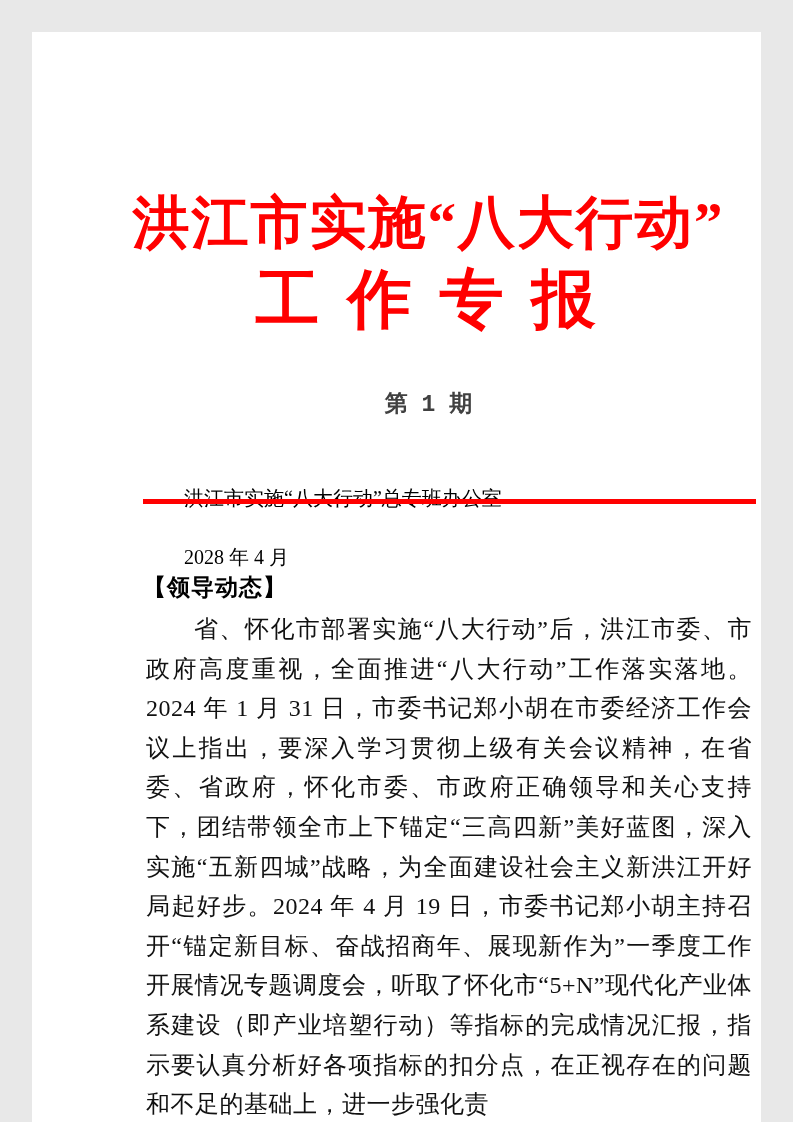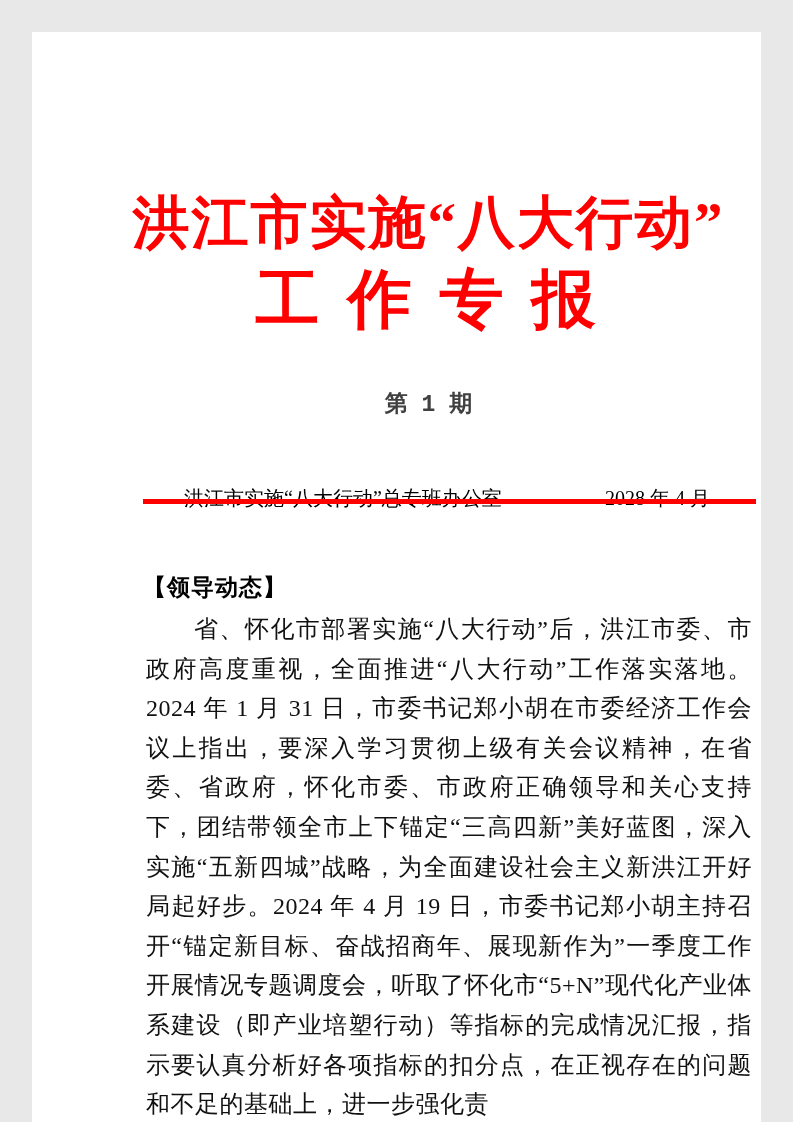--- a/index.html
+++ b/index.html
@@ -62,20 +62,21 @@
     top: 421px;
     left: 120px;
     width: 558px;
     display: flex;
     justify-content: space-between;
     align-items: baseline;
     font-family: "Liberation Serif", "DejaVu Serif", serif;
     font-size: 20px;
     color: #000000;
     white-space: nowrap;
+    flex-direction: column;
   }
 
   .red-rule {
     position: absolute;
     top: 451px;
     left: 95px;
     width: 613px;
     height: 5px;
     background: #ff0000;
     border: none;

